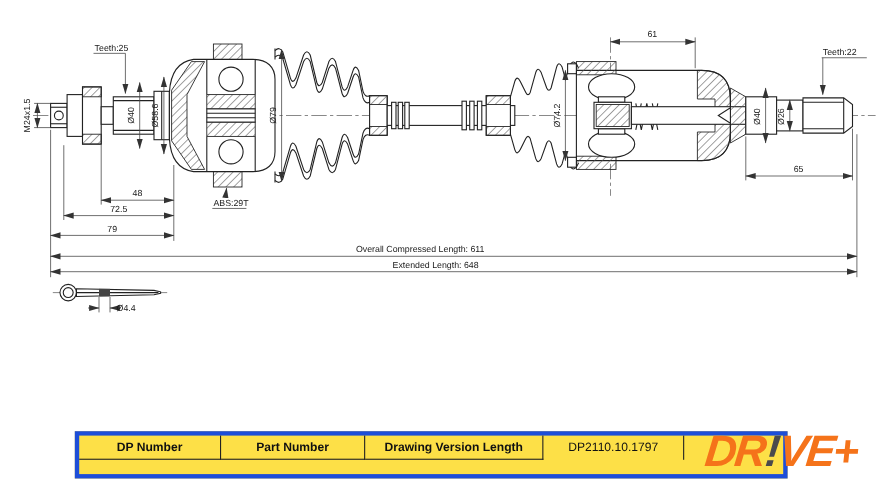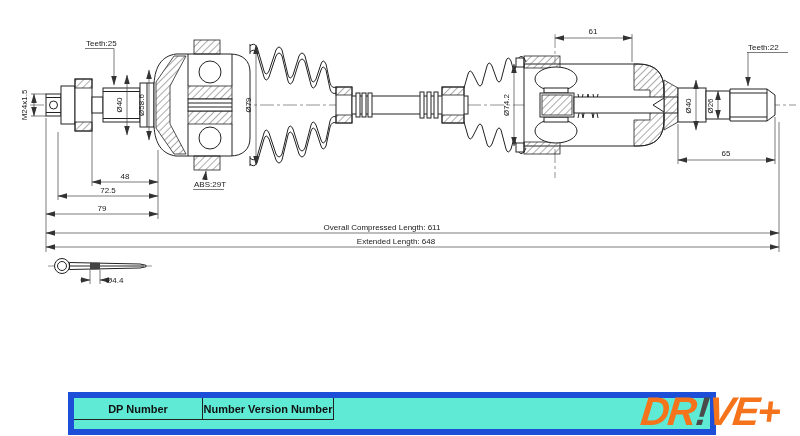--- a/index.html
+++ b/index.html
@@ -7,21 +7,21 @@
          font-family:"Liberation Sans",sans-serif;}
   svg text{font-family:"Liberation Sans",sans-serif;}
   .s {stroke:#222;stroke-width:1;fill:none;}
   .sw{stroke:#222;stroke-width:1;fill:#fff;}
   .sh{stroke:#222;stroke-width:.8;fill:url(#hp);}
   .cl{stroke:#666;stroke-width:.7;fill:none;stroke-dasharray:14 3 3 3;}
   .dl{stroke:#444;stroke-width:.7;fill:none;}
   .dt{font-size:8px;fill:#1a1a1a;}
   .tb{position:absolute;left:68px;top:392px;width:648px;height:43px;display:grid;
       grid-template-columns:129px 131px 162px 128px;grid-template-rows:22px 21px;
-      border:6px solid #1d4ed8;box-sizing:border-box;background:#5eead4;}
+      border:4px solid #1d4ed8;box-sizing:border-box;background:#fde047;}
   .tb .c{border-right:1px solid #222;border-bottom:1px solid #222;display:flex;
          align-items:center;justify-content:center;font-size:11px;color:#111;
          box-sizing:border-box;white-space:nowrap;overflow:hidden;}
   .tb .c.last{border-right:none;}
   .tb .c.bot{border-bottom:none;}
   .tb .h{font-weight:bold;}
   .logo{position:absolute;left:622px;top:388px;width:176px;height:46px;display:flex;
         align-items:center;justify-content:center;font-weight:bold;font-style:italic;
         font-size:40px;letter-spacing:-2px;transform:skewX(-6deg);line-height:1;}
   .lg-o{color:#F5731A;}
@@ -213,21 +213,23 @@
     <line class="dl" x1="100" y1="270" x2="100" y2="284"></line>
     <line class="dl" x1="80" y1="280" x2="90" y2="280" marker-end="url(#ar)"></line>
     <line class="dl" x1="100" y1="280" x2="110" y2="280" marker-start="url(#ar)"></line>
     <text class="dt" x="106" y="283">Ø4.4</text>
   </g>
 </svg>
 
 
 <div class="tb">
   <div class="c h">DP Number</div>
-  <div class="c h">Number Version Number</div>
+  <div class="c h">Part Number</div>
+  <div class="c h">Drawing Version Length</div>
+  <div class="c bot">DP2110.10.1797</div>
 </div>
 
 
 <div class="logo">
   <span class="lg-o">DR</span>
   <span class="lg-g">!</span>
   <span class="lg-o">VE+</span>
 </div>
 
 </div>

